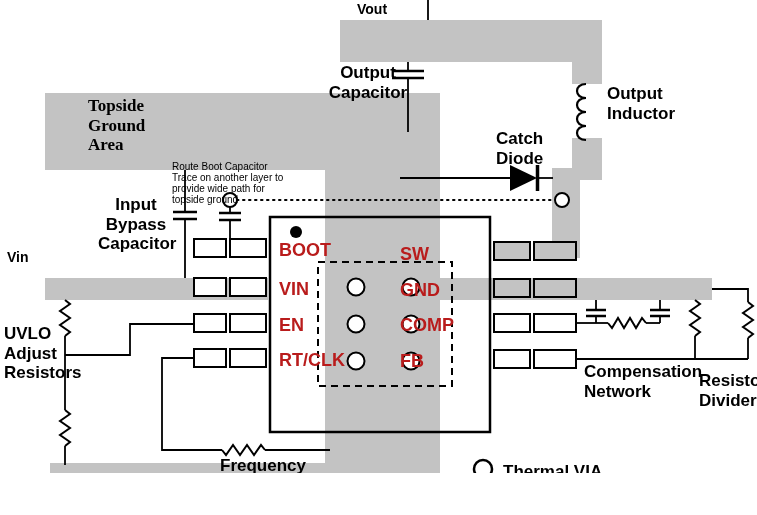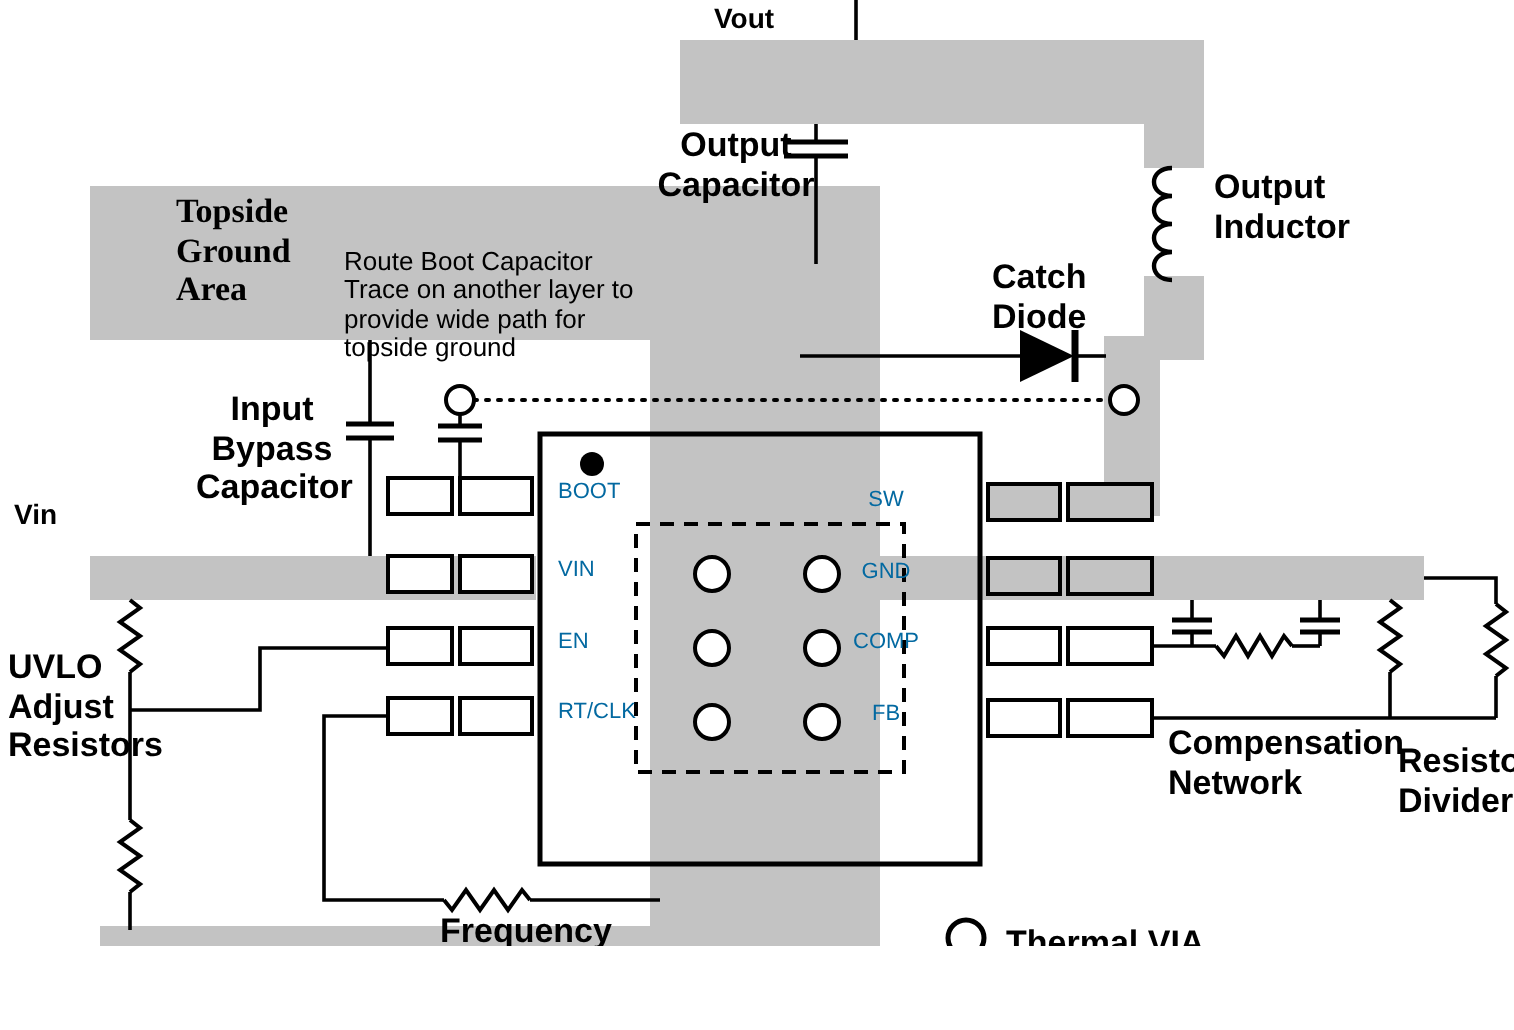--- a/index.html
+++ b/index.html
@@ -18,29 +18,29 @@
   .lbl{
     position:absolute;
     font-weight:bold;
     font-size:17px;
     line-height:1.15;
     color:#000;
     white-space:pre-line;
   }
   .lbl.big{font-size:14px;}
   .lbl.center{text-align:center;}
-  .lbl.note{font-weight:normal;font-size:13px;line-height:1.1;}
+  .lbl.note{font-weight:normal;font-size:10px;line-height:1.1;margin-top:37px;}
   .pin-lbl{
     position:absolute;
-    font-weight:normal;
-    font-size:11px;
-    color:#0369a1;
+    font-weight:bold;
+    font-size:18px;
+    color:#b91c1c;
     white-space:nowrap;
   }
-  .pin-lbl.right{text-align:center;}
+  .pin-lbl.right{text-align:left;}
 </style>
 </head>
 <body>
 
 <div id="stage">
 
   <svg id="diagram-svg" width="757" height="515" viewBox="0 0 757 515">
 
     <g>
       <rect x="340" y="20" width="245" height="42" fill="var(--pour)"></rect>

